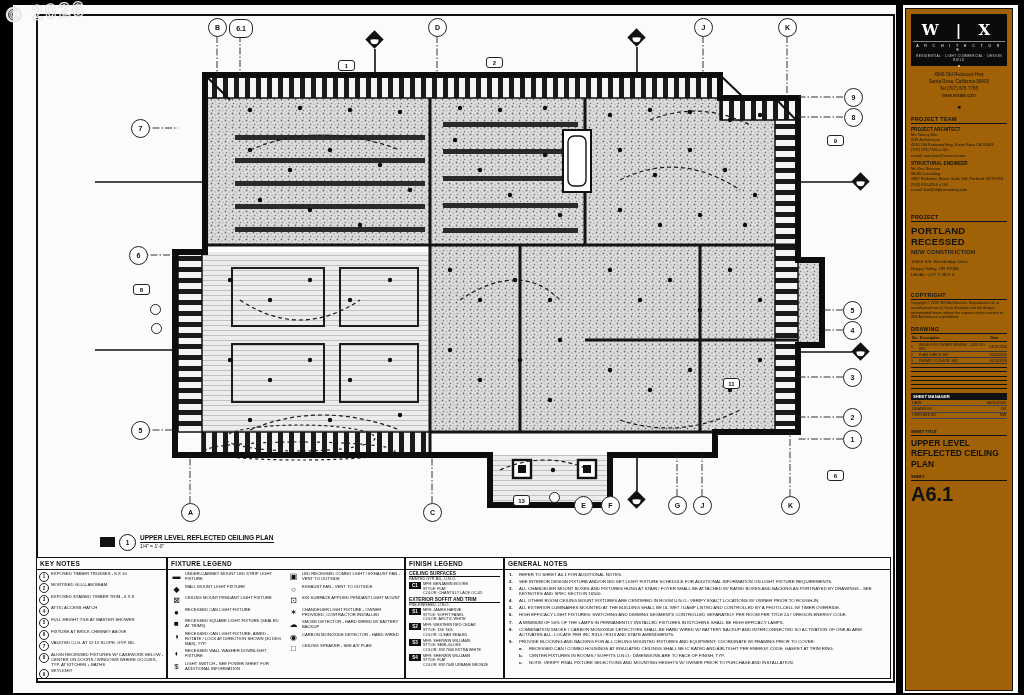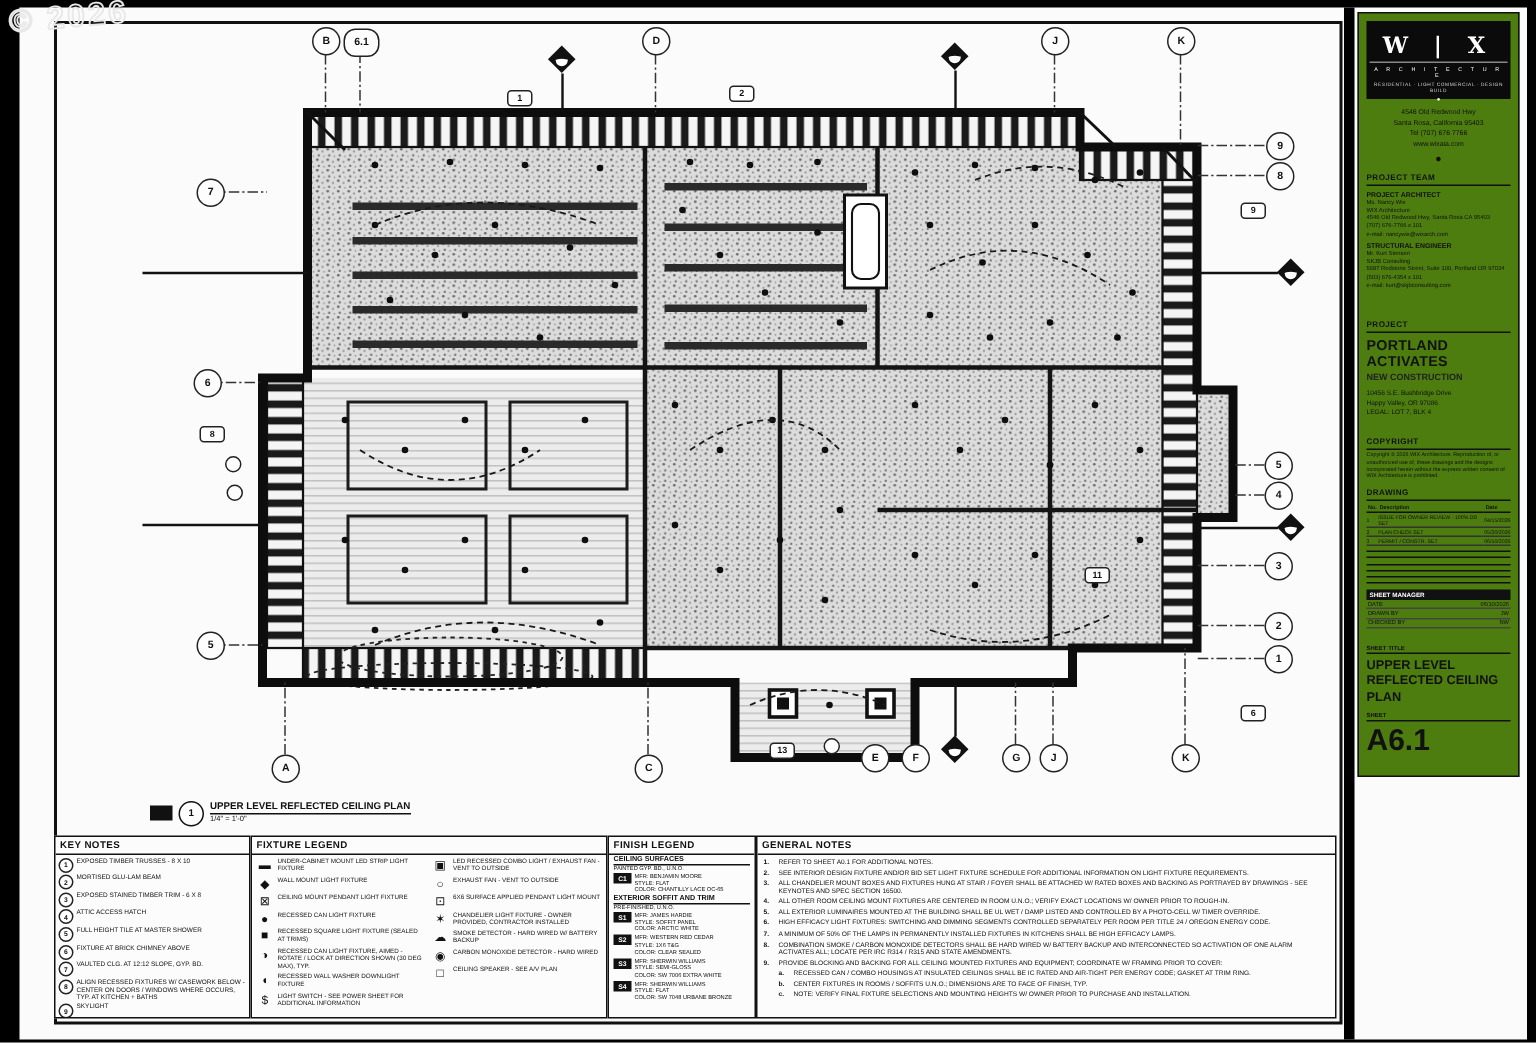--- a/index.html
+++ b/index.html
@@ -48,21 +48,21 @@
   .fin-entry{display:flex;gap:2px;margin-bottom:1.6px;}
   .fin-tag{flex:0 0 12px;height:7px;background:#111;color:#fff;font-size:4.5px;font-weight:bold;
            display:flex;align-items:center;justify-content:center;}
   .fin-lines{font-size:3.8px;line-height:1.2;text-transform:uppercase;}
   .gn-item{display:flex;gap:3px;margin:1.8px 4px 0 4px;}
   .gn-item.sub{margin-left:14px;}
   .gn-n{flex:0 0 7px;font-size:4.4px;font-weight:bold;}
   .gn-t{font-size:4.4px;line-height:1.2;text-transform:uppercase;}
   
   .tbbar{position:absolute;left:896px;top:5px;width:7px;height:688px;background:#000;}
-  .tb{position:absolute;left:905px;top:8px;width:108px;height:510px;border:1.5px solid #111;background:#4d7c0f;
+  .tb{position:absolute;left:905px;top:8px;width:108px;height:683px;border:1.5px solid #111;background:#a16207;
       box-sizing:border-box;padding:5px 5px;}
   .logo{background:#0b0b0b;color:#fff;text-align:center;padding:7px 2px 5px 2px;height:52px;box-sizing:border-box;}
   .logo .big{font-family:"DejaVu Serif",serif;font-size:15px;letter-spacing:6px;font-weight:bold;}
   .logo .subl{font-size:3.6px;letter-spacing:2.4px;border-top:1px solid #888;margin-top:2px;padding-top:2px;}
   .logo .tag{font-size:3.2px;letter-spacing:.4px;color:#cfcfcf;margin-top:2px;}
   .logo .dot{font-size:4px;margin-top:1px;}
   .addr{text-align:center;font-size:4.6px;line-height:1.5;margin-top:6px;}
   .middot{text-align:center;font-size:7px;margin:3px 0;}
   .tb h4{margin:6px 0 1px 0;font-size:5.4px;font-weight:bold;border-bottom:1.5px solid #111;padding-bottom:1px;letter-spacing:.3px;}
   .tb h5{margin:3px 0 0 0;font-size:4.6px;font-weight:bold;}
@@ -717,21 +717,21 @@
     <div class="small-lines">
 
     <div>Mr. Kurt Stensen</div>
         <div>SKJB Consulting</div>
         <div>5687 Redstone Street, Suite 100, Portland OR 97034</div>
         <div>(503) 676-4354 x 101</div>
         <div>e-mail: kurt@skjbconsulting.com</div>
       </div>
 
     <h4 style="margin-top:22px;">PROJECT</h4>
-    <div class="proj-name">PORTLAND ACTIVATES</div>
+    <div class="proj-name">PORTLAND RECESSED</div>
     <div class="proj-type">NEW CONSTRUCTION</div>
     <div class="proj-addr">
 
     <div>10456 S.E. Bushbridge Drive</div>
         <div>Happy Valley, OR 97086</div>
         <div>LEGAL: LOT 7, BLK 4</div>
       </div>
 
     <h4 style="margin-top:14px;">COPYRIGHT</h4>
     <div class="copy">Copyright © 2026 WIX Architecture. Reproduction of, or unauthorized use of, these drawings and the designs incorporated herein without the express written consent of WIX Architecture is prohibited.</div>

